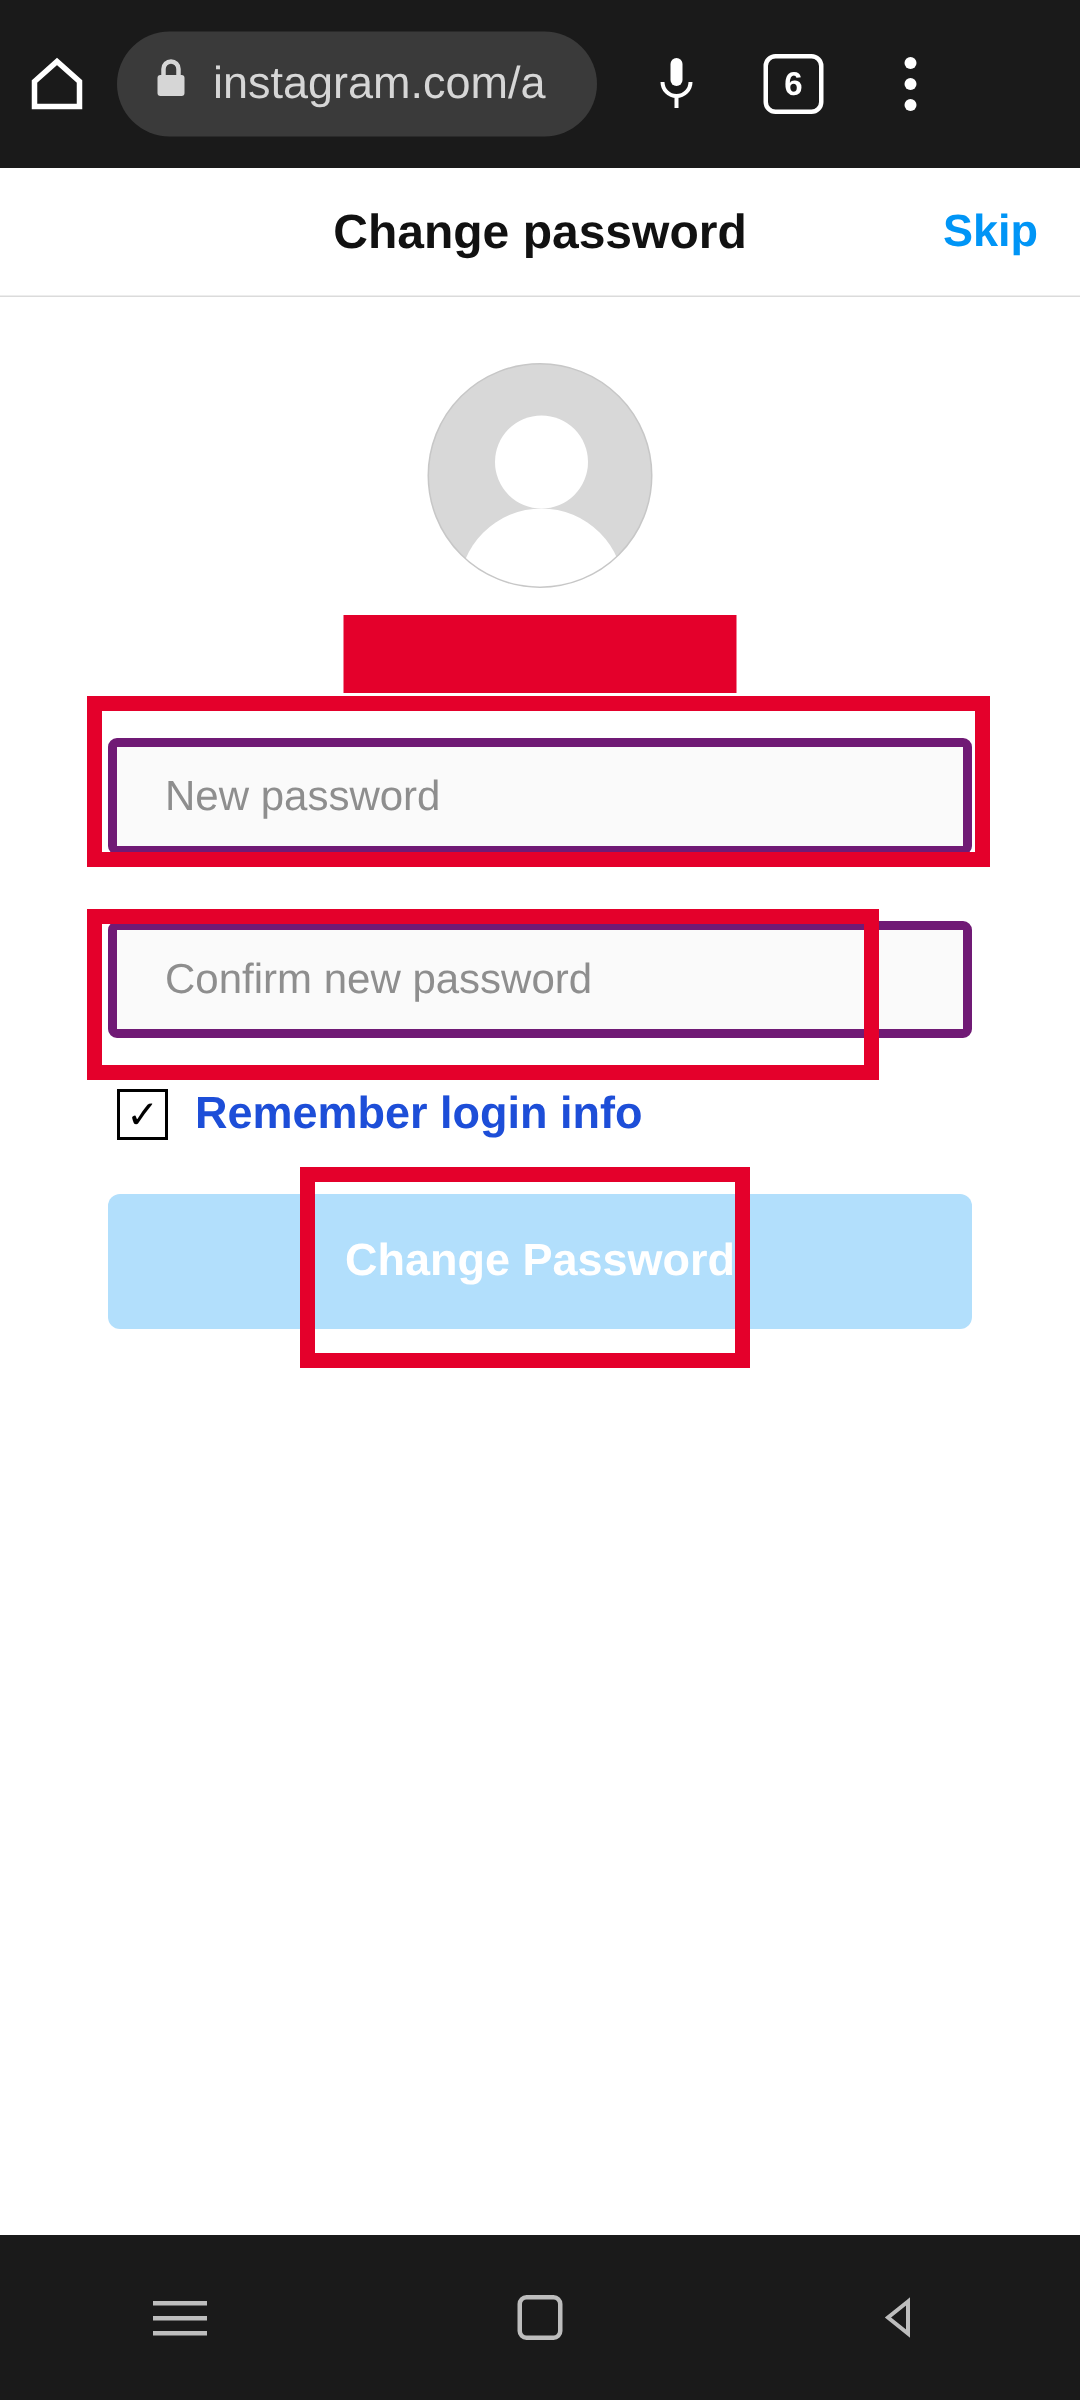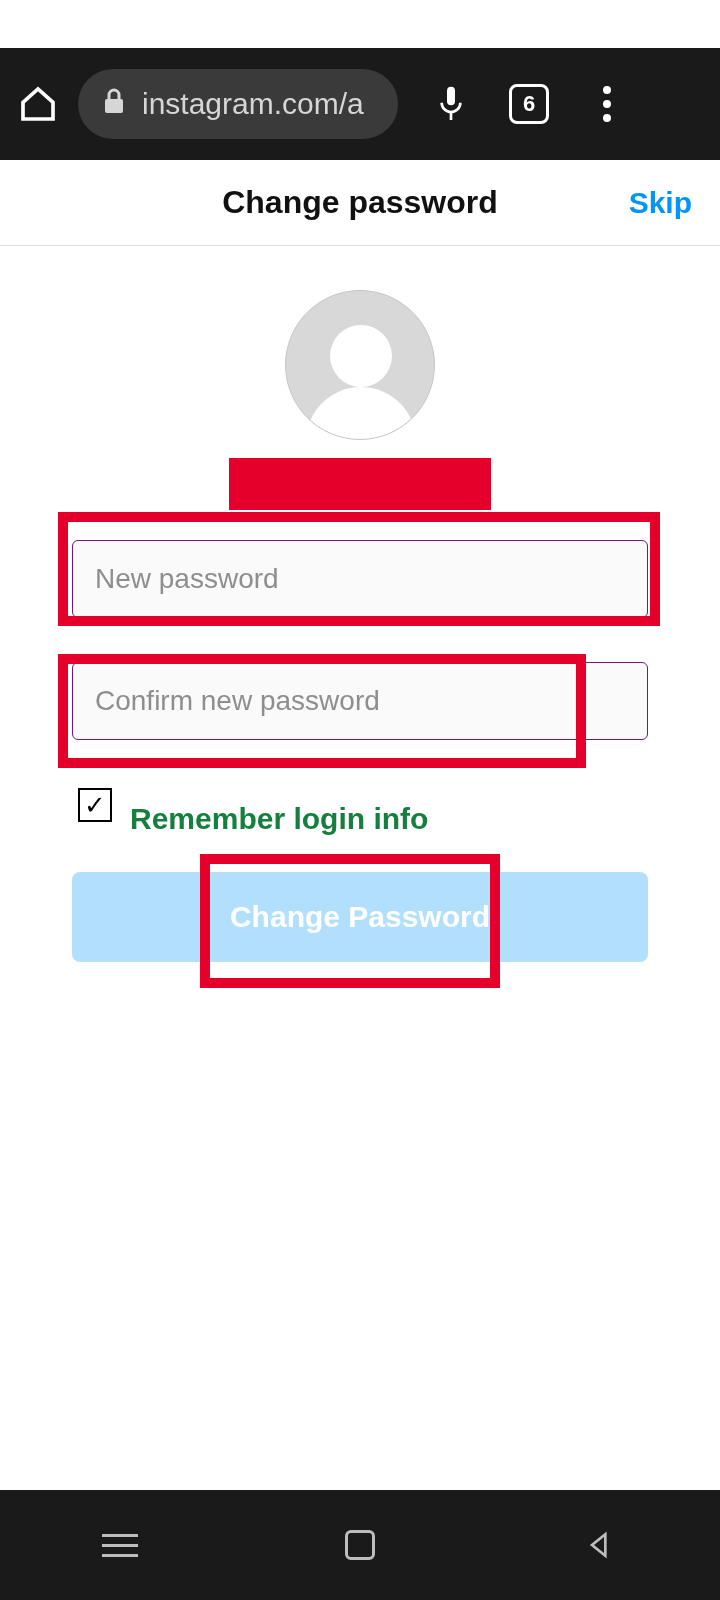--- a/index.html
+++ b/index.html
@@ -6,21 +6,20 @@
   html, body { width: 720px; height: 1600px; font-family: -apple-system, Helvetica, Arial, sans-serif; background: #fff; overflow: hidden; }
 
   
   .chrome-bar {
     background: #1a1a1a;
     height: 112px;
     display: flex;
     align-items: center;
     padding: 0 16px;
     gap: 18px;
-    margin-top: 48px;
   }
   .home-btn {
     width: 44px; height: 44px;
     display: flex; align-items: center; justify-content: center;
     color: #fff;
   }
   .url-pill {
     background: #3a3a3a;
     border-radius: 40px;
     height: 70px;
@@ -128,23 +127,23 @@
     border: 10px solid #e4002b;
     pointer-events: none;
   }
   .hl1 { left: -14px; top: -8px; width: 602px; height: 114px; }
   .hl2 { left: -14px; top: -8px; width: 528px; height: 114px; }
 
   .text-input {
     width: 100%;
     height: 78px;
     background: #fafafa;
-    border: 1px solid #701a75;
+    border: 6px solid #701a75;
     border-radius: 6px;
-    padding: 0 22px;
+    padding: 0 32px;
     font-size: 28px;
     color: #8e8e8e;
   }
   .text-input::placeholder { color: #8e8e8e; }
 
   .gap-row { height: 30px; }
 
   .remember-row {
     width: 100%;
     display: flex;
@@ -156,22 +155,21 @@
   .checkbox {
     width: 34px; height: 34px;
     border: 2px solid #000;
     display: flex; align-items: center; justify-content: center;
     font-size: 26px;
     line-height: 1;
   }
   .remember-label {
     font-size: 30px;
     font-weight: 700;
-    color: #15803d;
-    margin-top: 28px;
+    color: #1d4ed8;
   }
 
   .submit-wrap {
     position: relative;
     width: 100%;
     margin-top: 36px;
   }
   .submit-btn {
     width: 100%;
     height: 90px;

